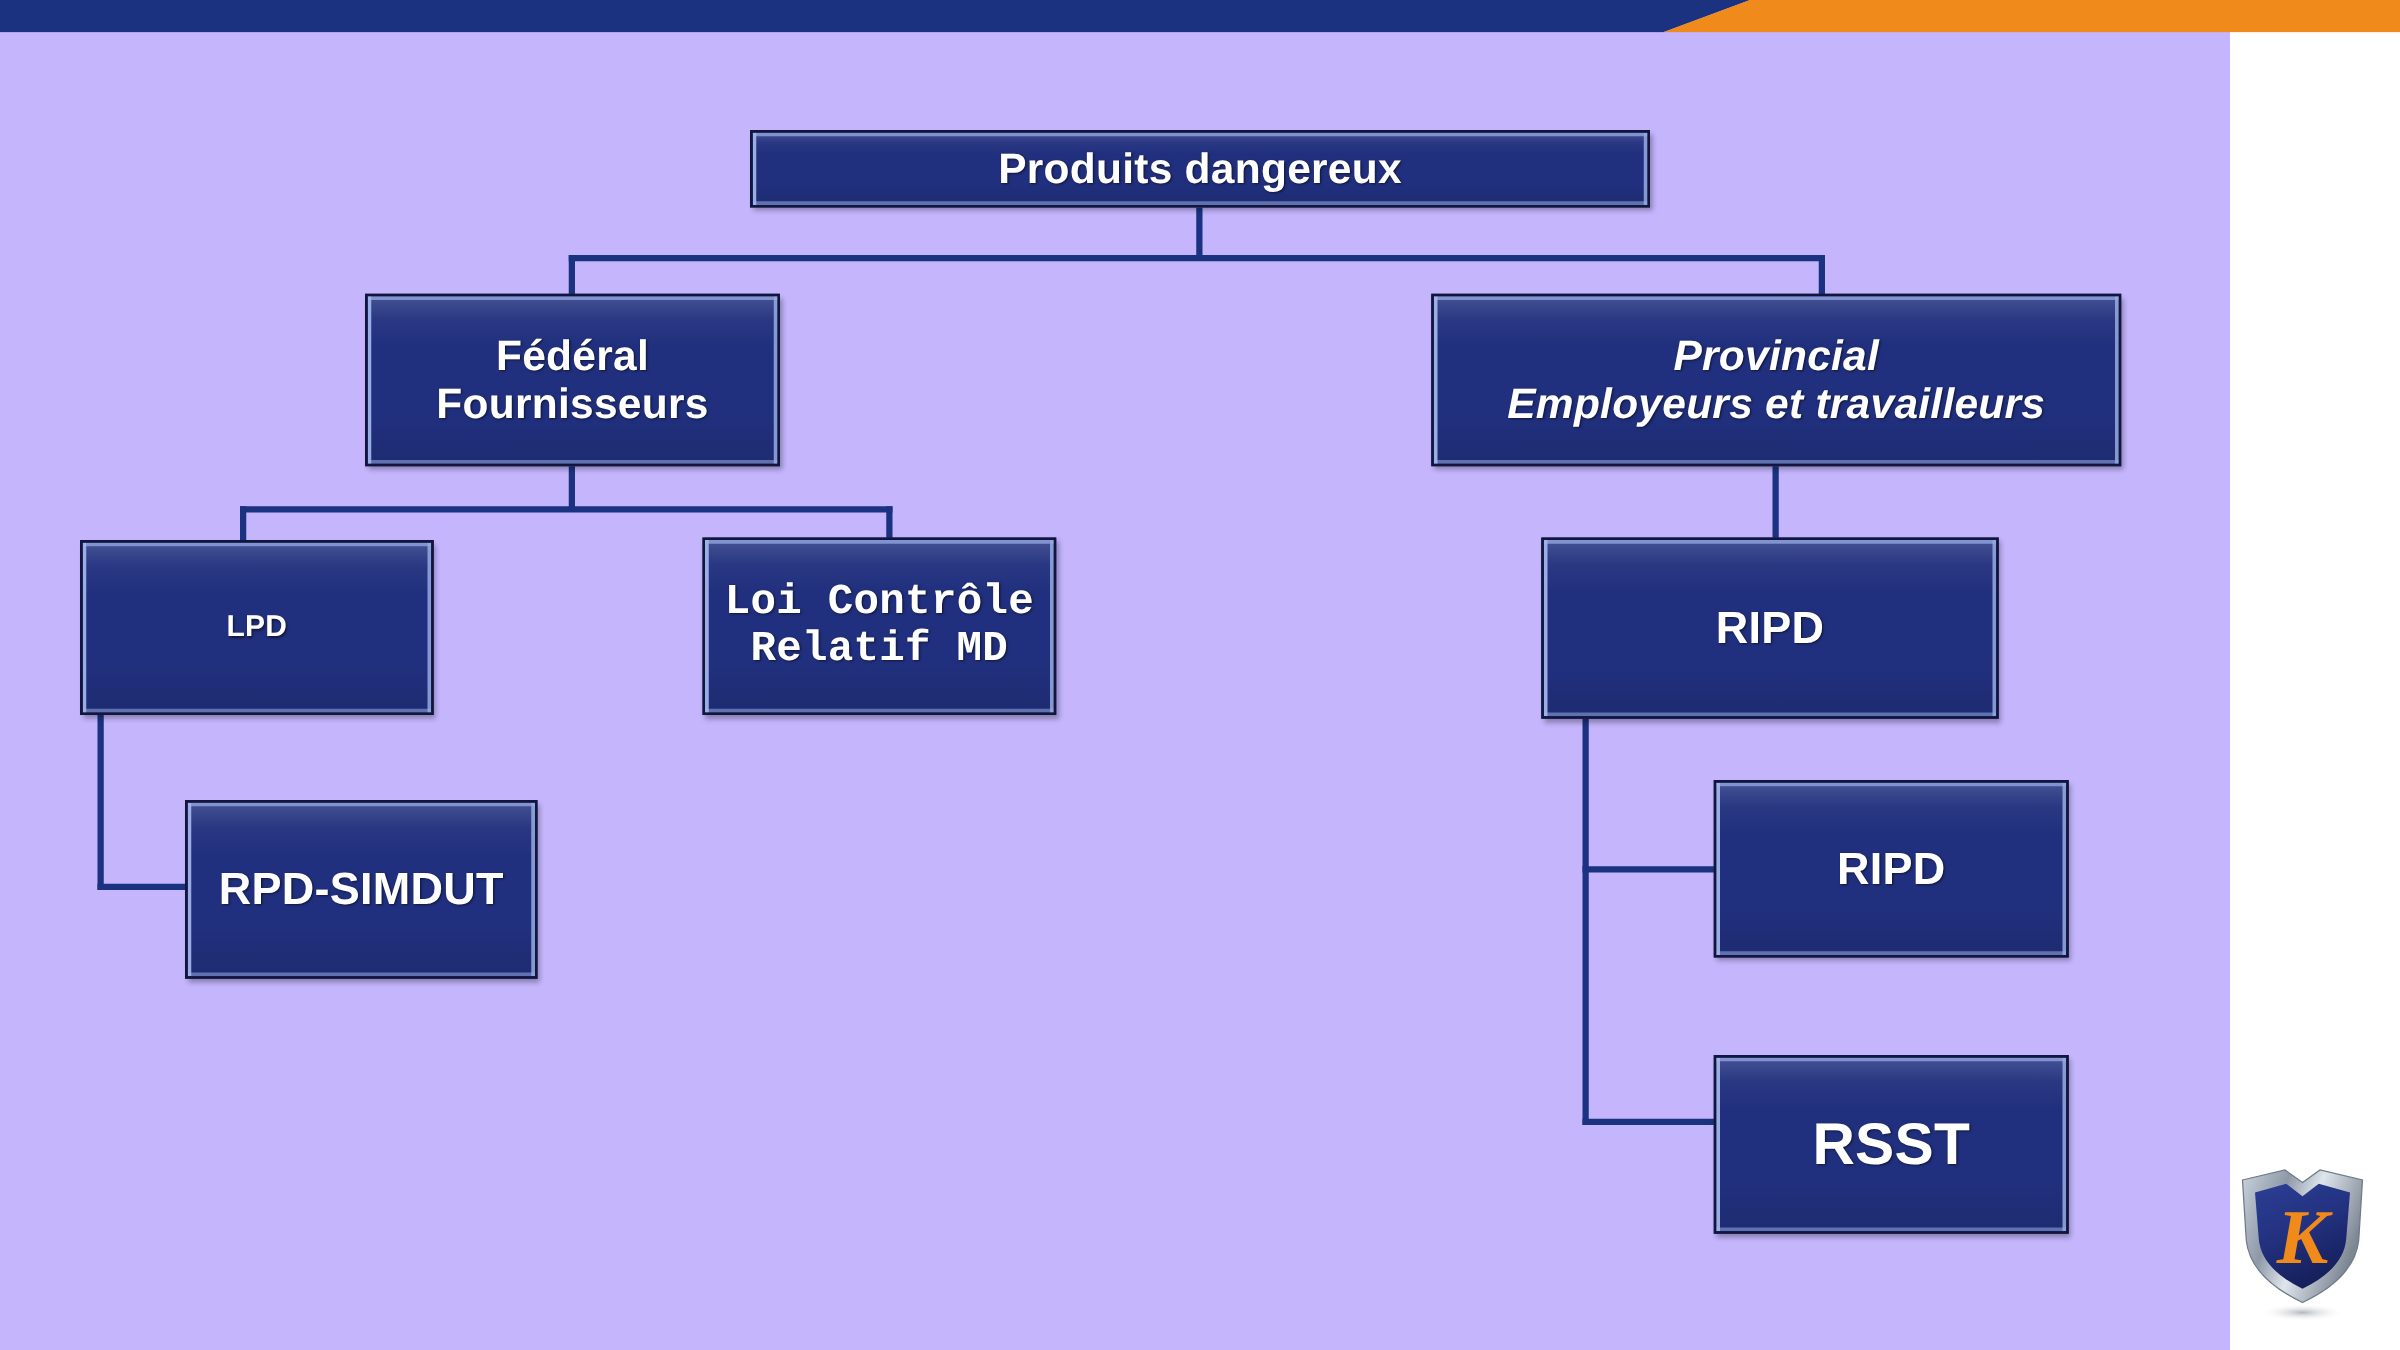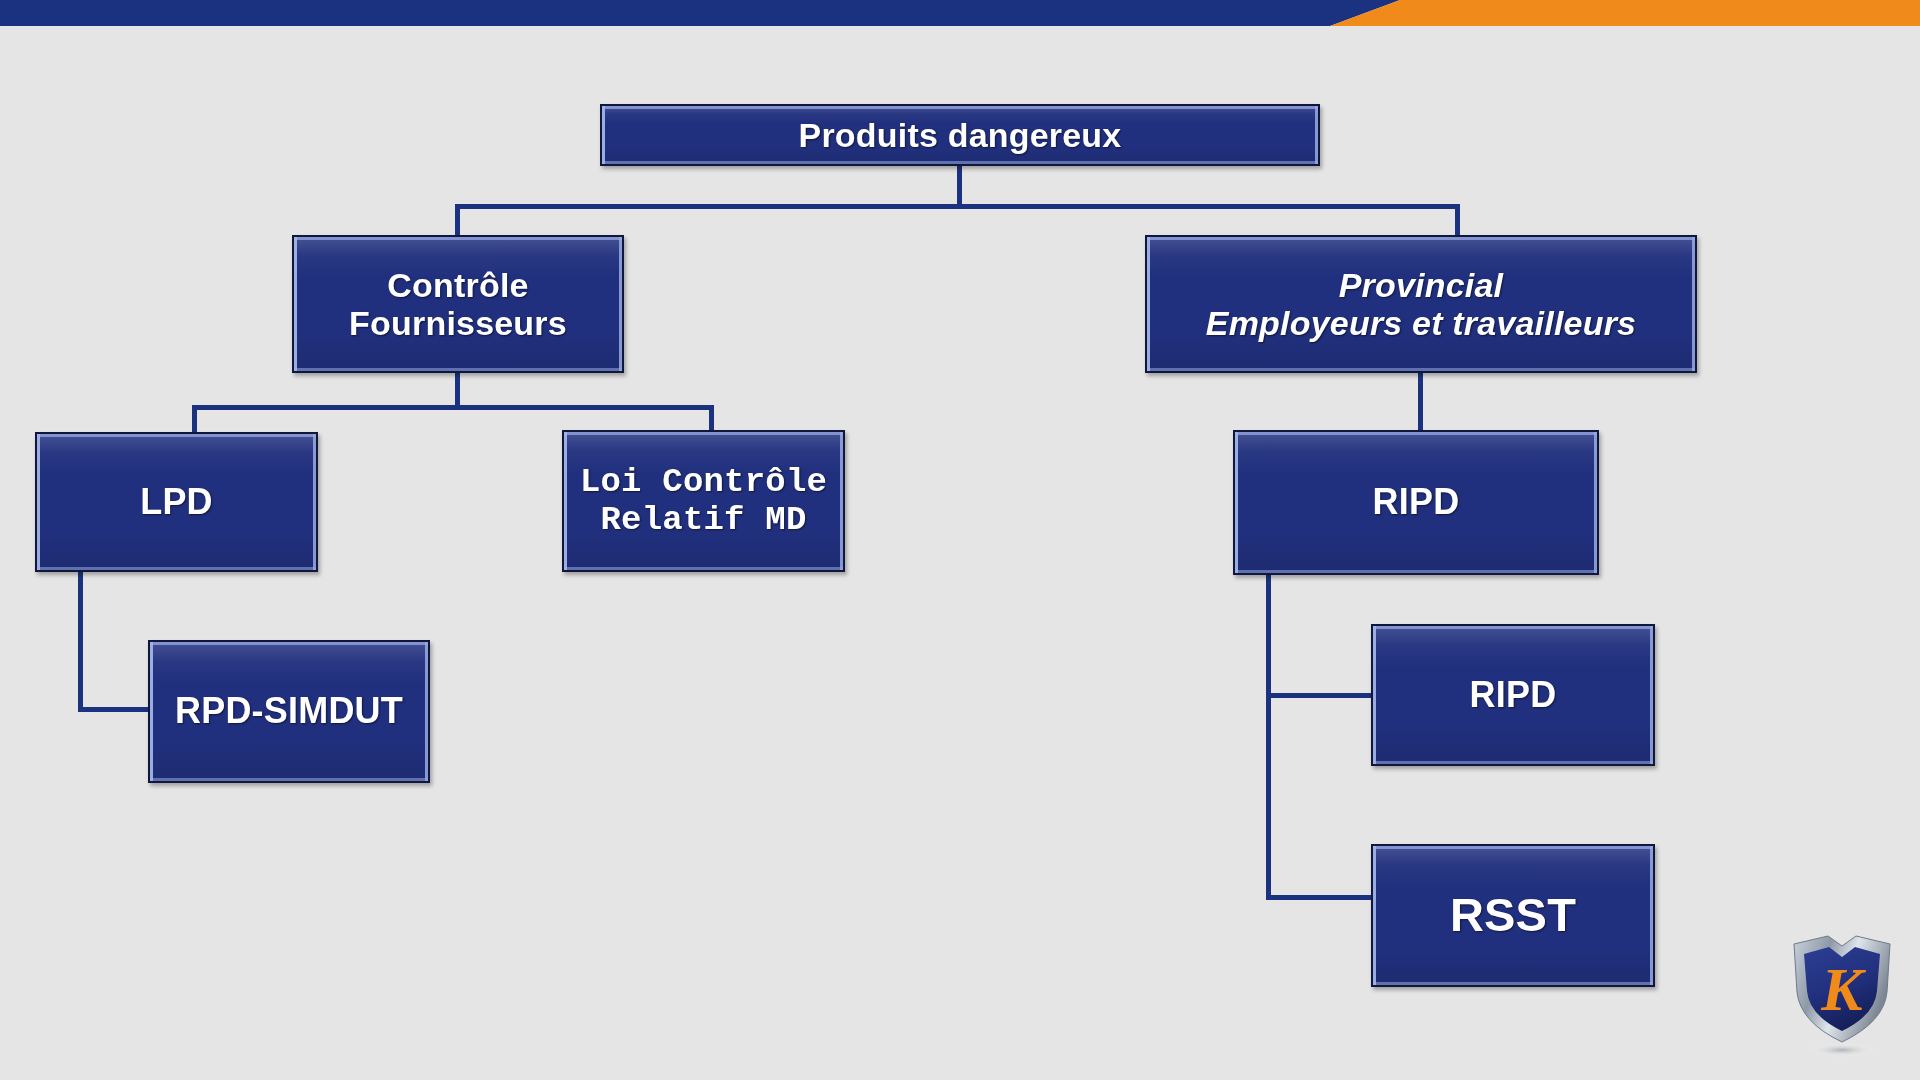--- a/index.html
+++ b/index.html
@@ -9,23 +9,23 @@
   }
   body {
     width: 1920px;
     height: 1080px;
     font-family: "Liberation Sans", sans-serif;
     overflow: hidden;
   }
 
   #slide {
     position: relative;
-    width: 1920px;
+    width: 1784px;
     height: 1080px;
-    background: #e5e5e5;
+    background: #c4b5fd;
   }
 
   
   .banner {
     position: absolute;
     top: 0;
     left: 0;
     width: 1920px;
     height: 26px;
     overflow: hidden;
@@ -122,30 +122,30 @@
 
   <div class="line v" style="left:1266px; top:575px; width:5px; height:325px;"></div>
   <div class="line h" style="left:1266px; top:693px; width:110px; height:5px;"></div>
   <div class="line h" style="left:1266px; top:895px; width:110px; height:5px;"></div>
 
   <div class="node" style="left:600px; top:104px; width:720px; height:62px; font-size:34px;">
     <span class="label">Produits dangereux</span>
   </div>
 
   <div class="node" style="left:292px; top:235px; width:332px; height:138px; font-size:34px;">
-    <span class="label">Contrôle
+    <span class="label">Fédéral
 Fournisseurs</span>
   </div>
 
   <div class="node" style="left:1145px; top:235px; width:552px; height:138px; font-size:34px;font-style:italic;">
     <span class="label">Provincial
 Employeurs et travailleurs</span>
   </div>
 
-  <div class="node" style="left:35px; top:432px; width:283px; height:140px; font-size:36px;">
+  <div class="node" style="left:64px; top:432px; width:283px; height:140px; font-size:24px;">
     <span class="label">LPD</span>
   </div>
 
   <div class="node" style="left:562px; top:430px; width:283px; height:142px; font-size:34px;font-family:Liberation Mono, monospace;">
     <span class="label">Loi Contrôle
 Relatif MD</span>
   </div>
 
   <div class="node" style="left:1233px; top:430px; width:366px; height:145px; font-size:36px;">
     <span class="label">RIPD</span>

